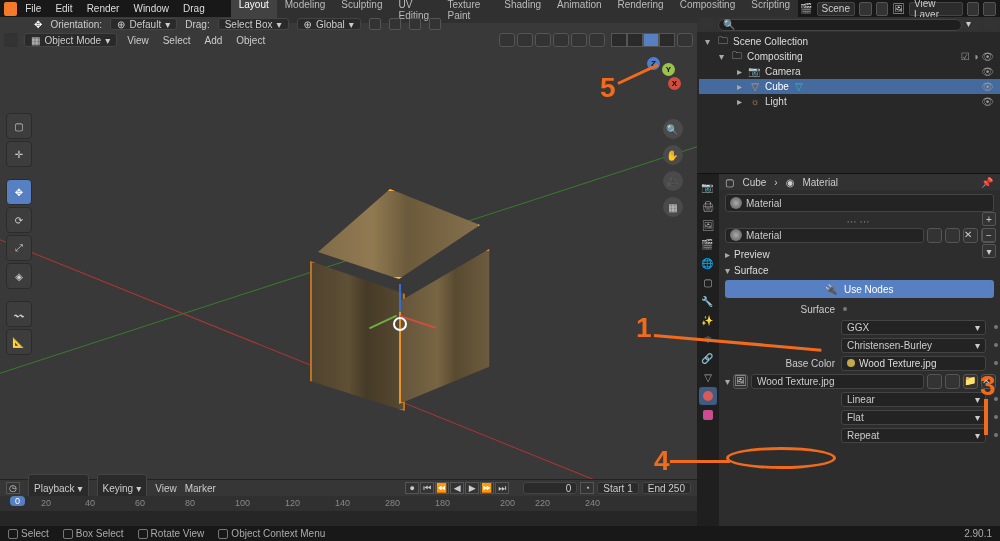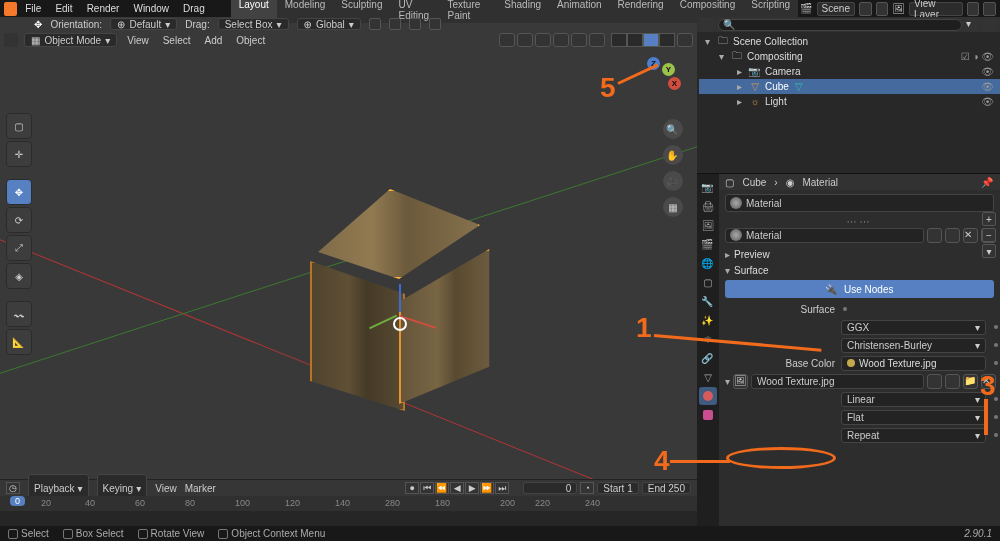--- a/index.html
+++ b/index.html
@@ -86,21 +86,21 @@
 .timeline .num { background:#2a2a2a;border:1px solid #444;padding:0 5px;height:12px;border-radius:3px; display:flex; align-items:center;}
 .timeline .ruler { height:15px; background:#303030; position:relative; color:#888;}
 .timeline .ruler span { position:absolute; top:2px; font-size:9px;}
 .timeline .cur { position:absolute; left:10px; top:0; background:#5680c2; color:#fff; padding:0 5px; font-size:9px; border-radius:4px;}
 .timeline .track { height:16px; background:#262626;}
 
 
 .status { position:absolute; left:0; bottom:0; width:1000px; height:15px; background:#181818; display:flex; align-items:center; gap:14px; padding:0 8px; color:#aaa;}
 .status .sb { display:flex; align-items:center; gap:3px;}
 .status .mb { width:10px;height:10px;border:1px solid #777;border-radius:2px;}
-.status .ver { margin-left:auto;font-style:italic;}
+.status .ver { margin-left:auto;}
 
 
 .right-col { position:absolute; top:17px; right:0; width:303px; height:509px; display:flex; flex-direction:column;}
 
 
 .outliner { height:157px; background:#282828; border-bottom:1px solid #111; display:flex; flex-direction:column;}
 .outliner .ohdr { height:15px; background:#323232; display:flex; align-items:center; padding:0 4px; gap:4px;}
 .outliner .search { flex:1; background:#1e1e1e; height:12px; border:1px solid #444; border-radius:6px; display:flex;align-items:center;padding:0 4px; color:#888;}
 .outliner .ofilt { width:13px;height:13px; background:#333; border-radius:2px;}
 .outliner .tree { flex:1; padding:2px 0 2px 2px;}

